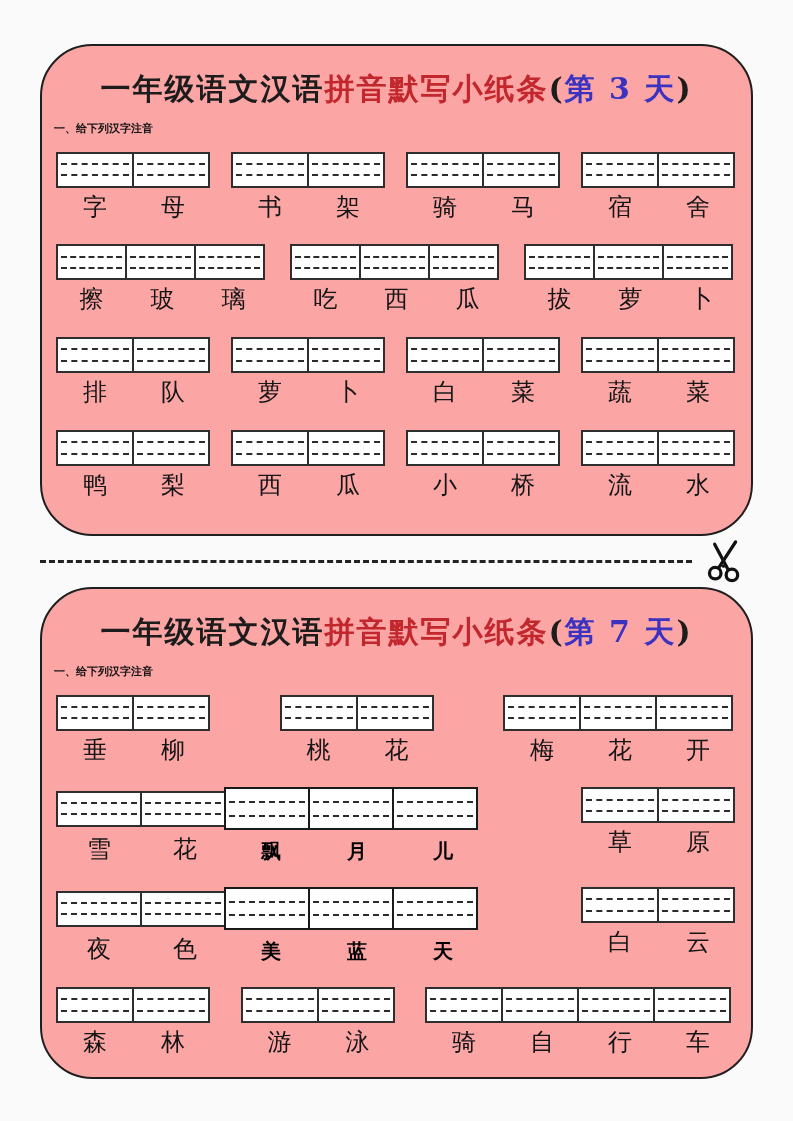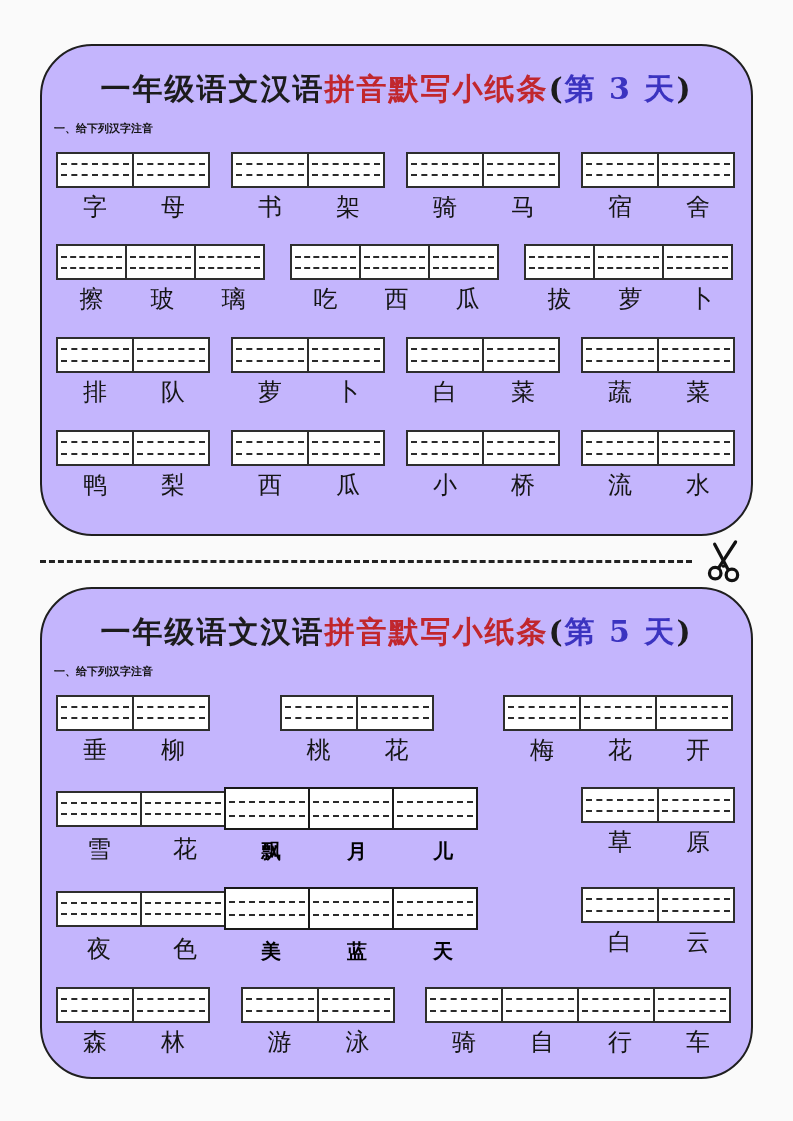--- a/index.html
+++ b/index.html
@@ -1,19 +1,19 @@
 <!DOCTYPE html>
 <html><head>
 <meta charset="utf-8">
 <style>
   html,body{margin:0;padding:0;background:#fafafa;}
   body{width:793px;height:1121px;font-family:"Liberation Sans","DejaVu Sans",sans-serif;color:#1c1c1c;overflow:hidden;}
   .page{width:713px;margin:0 auto;padding-top:44px;}
   .card{
-    box-sizing:border-box;width:713px;background:#c4b5fd;
+    box-sizing:border-box;width:713px;background:#fca5a5;
     border:2.5px solid #1f1f1f;border-radius:52px;
     padding:0 12px;overflow:hidden;
   }
   .card-a{height:492px;}
   .card-b{height:492px;}
   .card-title{
     margin:24px 0 0;text-align:center;
     font-family:"DejaVu Serif","Liberation Serif",serif;
     font-weight:700;font-size:30px;line-height:1.25;letter-spacing:2px;
     white-space:nowrap;
@@ -331,21 +331,21 @@
         <line x1="8.6" y1="16.2" x2="17.5" y2="2.6" stroke="#111" stroke-width="1.7" stroke-linecap="round"></line>
         <line x1="13.6" y1="17.0" x2="6.6" y2="3.8" stroke="#111" stroke-width="1.7" stroke-linecap="round"></line>
         <circle cx="6.9" cy="18.9" r="3.0" fill="none" stroke="#111" stroke-width="1.7"></circle>
         <circle cx="15.6" cy="19.8" r="3.0" fill="none" stroke="#111" stroke-width="1.7"></circle>
         <circle cx="11.2" cy="15.2" r="0.9" fill="#111"></circle>
       </svg>
     </span>
   </div>
 
   <section class="card card-b">
-    <h1 class="card-title"><span class="ink">一年级语文汉语</span><span class="red">拼音默写小纸条</span><span class="ink">(</span><span class="blue">第 5 天</span><span class="ink">)</span></h1>
+    <h1 class="card-title"><span class="ink">一年级语文汉语</span><span class="red">拼音默写小纸条</span><span class="ink">(</span><span class="blue">第 7 天</span><span class="ink">)</span></h1>
     <div class="instruction">一、给下列汉字注音</div>
     <div class="rows">
         <div class="word-row">
           <div class="word-group">
             <div class="pinyin-boxes">
               <div class="pinyin-cell" style="width: 78px;">
                 <div class="dash"></div>
                 <div class="dash"></div>
               </div>
               <div class="pinyin-cell" style="width: 78px;">

